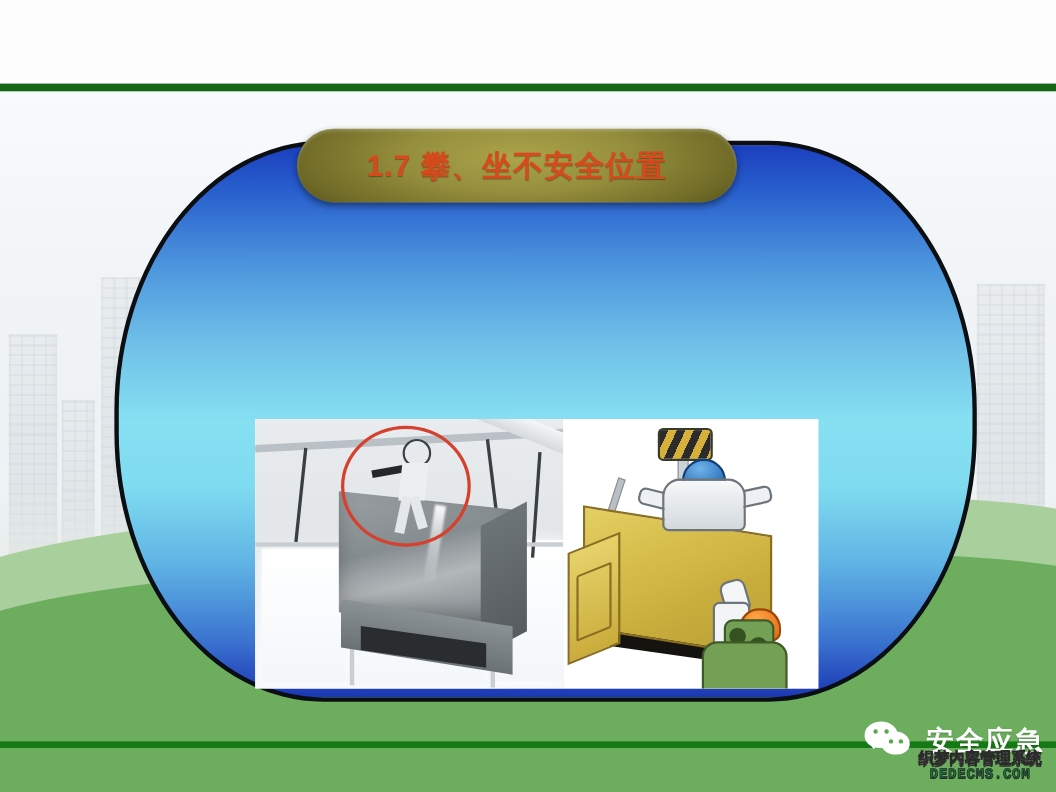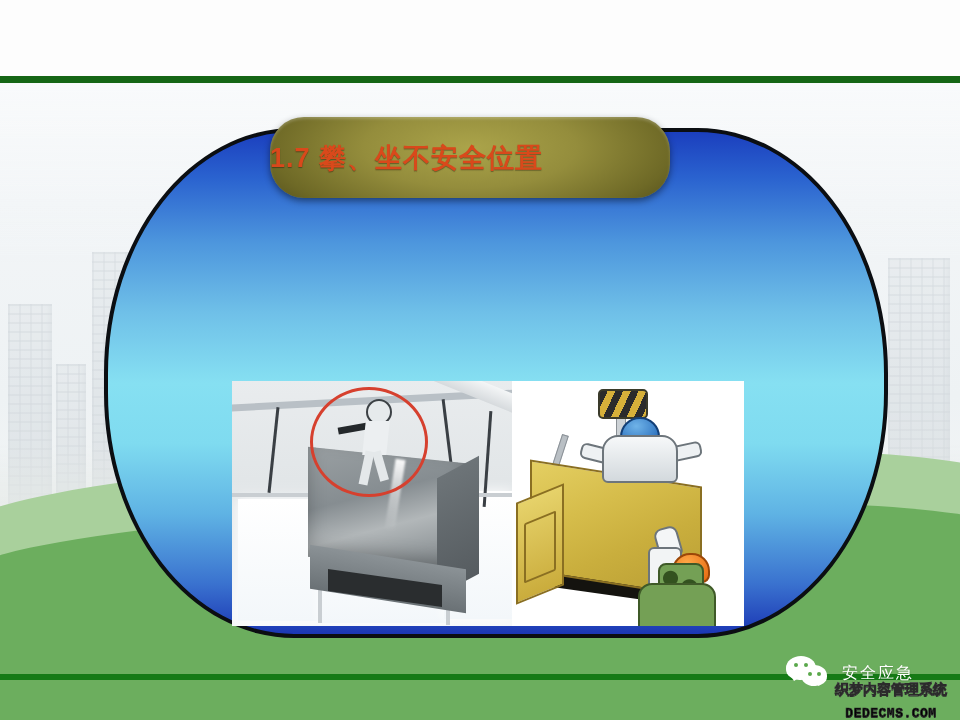--- a/index.html
+++ b/index.html
@@ -122,28 +122,28 @@
     box-sizing: border-box;
     overflow: hidden;
   }
 
   
   .title-pill {
     position: absolute;
     left: 270px;
     top: 117px;
     width: 400px;
-    height: 81px;
+    height: 67px;
     border-radius: 34px;
     background:
       radial-gradient(ellipse 70% 130% at 50% 38%, #aba44a 0%, #948d3c 38%, #6e6926 72%, #433f16 100%);
     box-shadow: 0 3px 7px rgba(0,0,0,.45), inset 0 2px 3px rgba(255,255,255,.22);
     display: flex;
     align-items: center;
-    justify-content: flex-start;
+    justify-content: center;
     z-index: 6;
   }
   .title-text {
     color: #d9491b;
     font-size: 27px;
     font-weight: 700;
     letter-spacing: 1px;
     text-shadow: 0 1px 1px rgba(0,0,0,.35);
     white-space: nowrap;
   }
@@ -413,22 +413,22 @@
     border: 5px solid transparent; border-top-color: #fff;
     transform: rotate(-14deg);
   }
   .wc-dot { position: absolute; width: 4px; height: 4px; background: #5aa84b; border-radius: 50%; }
   .wc-d1 { left: 8px;  top: 7px; }
   .wc-d2 { left: 18px; top: 7px; }
   .wc-d3 { left: 22px; top: 16px; }
   .wc-d4 { left: 31px; top: 16px; }
   .brand-text {
     color: #ffffff;
-    font-size: 16px;
-    font-weight: 400;
+    font-size: 25px;
+    font-weight: 700;
     margin-left: 8px;
     letter-spacing: 2px;
     text-shadow: 0 1px 2px rgba(0,0,0,.22);
   }
 
   
   .watermark {
     position: absolute;
     left: 835px;
     top: 682px;
@@ -439,29 +439,29 @@
   .wm-cn {
     color: #ffffff;
     font-size: 14px;
     font-weight: 700;
     letter-spacing: 0px;
     -webkit-text-stroke: 0.7px #2b2b2b;
     text-shadow: 0 1px 0 #2b2b2b;
     white-space: nowrap;
   }
   .wm-en {
-    color: #000000;
+    color: #15803d;
     font-family: "Liberation Mono", "DejaVu Sans Mono", monospace;
     font-size: 13px;
     font-weight: 700;
     letter-spacing: 0.5px;
     -webkit-text-stroke: 0.7px #2b2b2b;
     text-shadow: 0 1px 0 #2b2b2b;
     white-space: nowrap;
-    margin-top: 11px;
+    margin-top: 1px;
   }
 </style>
 </head>
 <body>
 
 <div id="slide">
 
   <div class="bg-sky"></div>
 
   <div class="city">

